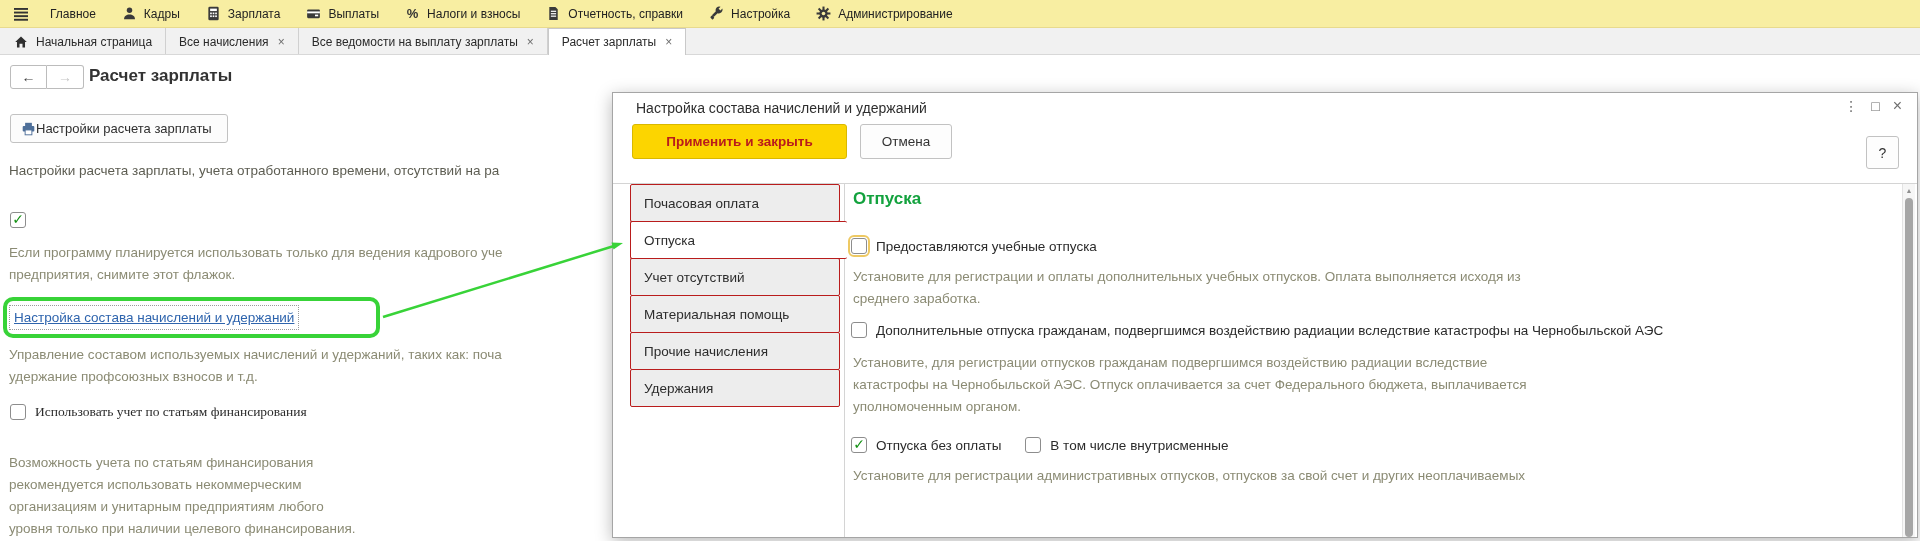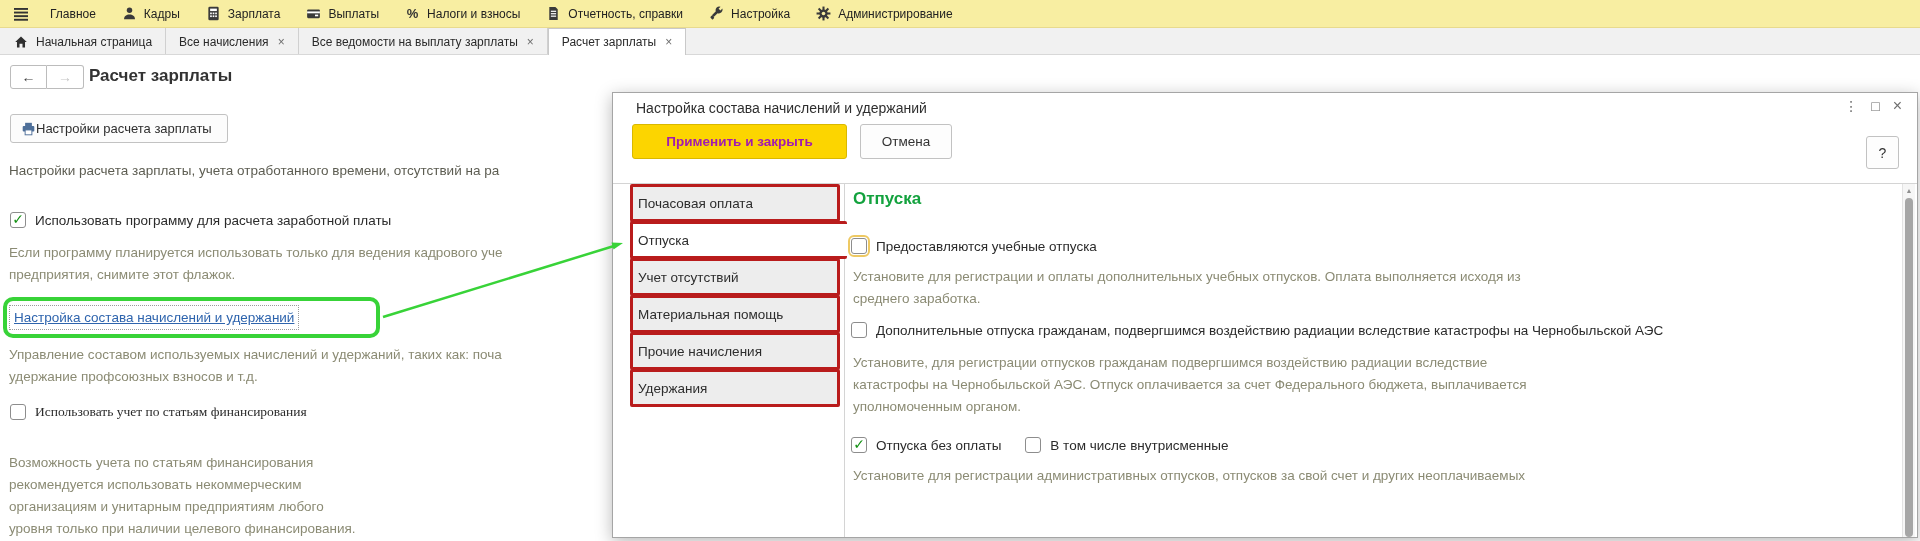--- a/index.html
+++ b/index.html
@@ -54,35 +54,35 @@
             border-radius:10px; z-index:60; pointer-events:none; }
   .arrow-svg { position:absolute; left:0; top:0; width:1920px; height:541px; z-index:70; pointer-events:none; }
 
   
   .dialog { position:absolute; left:612px; top:92px; width:1306px; height:446px; background:#fff;
             border:1px solid #a5a5a5; box-shadow:0 4px 16px rgba(0,0,0,.28); z-index:40; }
   .dlg-title { position:absolute; left:23px; top:7px; font-size:14px; color:#2e2e2e; white-space:nowrap; }
   .dlg-controls { position:absolute; right:15px; top:5px; display:flex; align-items:center; gap:13px; }
   .wctl { color:#6f6f6f; font-size:14px; line-height:1; cursor:pointer; }
   .btn-apply { position:absolute; left:19px; top:31px; width:215px; height:35px; background:#fcd500;
-               border:1px solid #d9b800; border-radius:3px; font-weight:bold; font-size:13.5px; color:#a21caf;
+               border:1px solid #d9b800; border-radius:3px; font-weight:bold; font-size:13.5px; color:#b91c1c;
                display:flex; align-items:center; justify-content:center; cursor:pointer;
                font-family:"Liberation Sans","DejaVu Sans",sans-serif; }
   .btn-cancel { position:absolute; left:247px; top:31px; width:92px; height:35px; background:#fdfdfd;
                 border:1px solid #c2c2c2; border-radius:3px; font-size:13.5px; color:#333;
                 display:flex; align-items:center; justify-content:center; cursor:pointer;
                 font-family:"Liberation Sans","DejaVu Sans",sans-serif; }
   .btn-help { position:absolute; left:1253px; top:43px; width:33px; height:33px; background:#fdfdfd;
               border:1px solid #c2c2c2; border-radius:3px; font-size:14px; color:#333;
               display:flex; align-items:center; justify-content:center; cursor:pointer; }
   .dlg-sep { position:absolute; left:0; right:0; top:90px; height:1px; background:#d4d4d4; }
   .panel-border { position:absolute; left:231px; top:90px; bottom:0; width:1px; background:#d4d4d4; }
   .side-tabs { position:absolute; left:17px; top:91px; }
-  .side-tab { width:210px; height:38px; display:flex; align-items:center; padding-left:5px; background:#ededed;
-              border:3px solid #b91c1c; border-radius:2px; margin-top:-1px; font-size:13.5px; color:#2d2d2d;
+  .side-tab { width:210px; height:38px; display:flex; align-items:center; padding-left:13px; background:#ededed;
+              border:1px solid #b91c1c; border-radius:2px; margin-top:-1px; font-size:13.5px; color:#2d2d2d;
               white-space:nowrap; cursor:pointer; }
   .side-tab:first-child { margin-top:0; }
   .side-tab.selected { background:#fff; width:217px; border-right:none; position:relative; z-index:3; }
   .panel-heading { position:absolute; left:240px; top:96px; font-size:17px; color:#13a23e; }
   .row-study { position:absolute; left:238px; top:145px; }
   .hint-study { position:absolute; left:240px; top:173px; }
   .row-chern { position:absolute; left:238px; top:229px; }
   .hint-chern { position:absolute; left:240px; top:259px; }
   .row-unpaid { position:absolute; left:238px; top:344px; display:flex; gap:24px; }
   .hint-unpaid { position:absolute; left:240px; top:372px; }
@@ -240,21 +240,20 @@
     </span>
     <span>Настройки расчета зарплаты</span>
   </button>
 
   <div class="intro">Настройки расчета зарплаты, учета отработанного времени, отсутствий на ра</div>
 
   <div class="cb-row row-program">
     <span class="cb">
         <span class="mark">✓</span>
       </span>
-    <span>Использовать программу для расчета заработной платы</span>
   </div>
   <div class="hint hint-program">
     <div>Если программу планируется использовать только для ведения кадрового уче</div>
     <div>предприятия, снимите этот флажок.</div>
   </div>
 
   <div class="link-wrap">
     <a class="link">Настройка состава начислений и удержаний</a>
   </div>
   <div class="hint hint-link">

